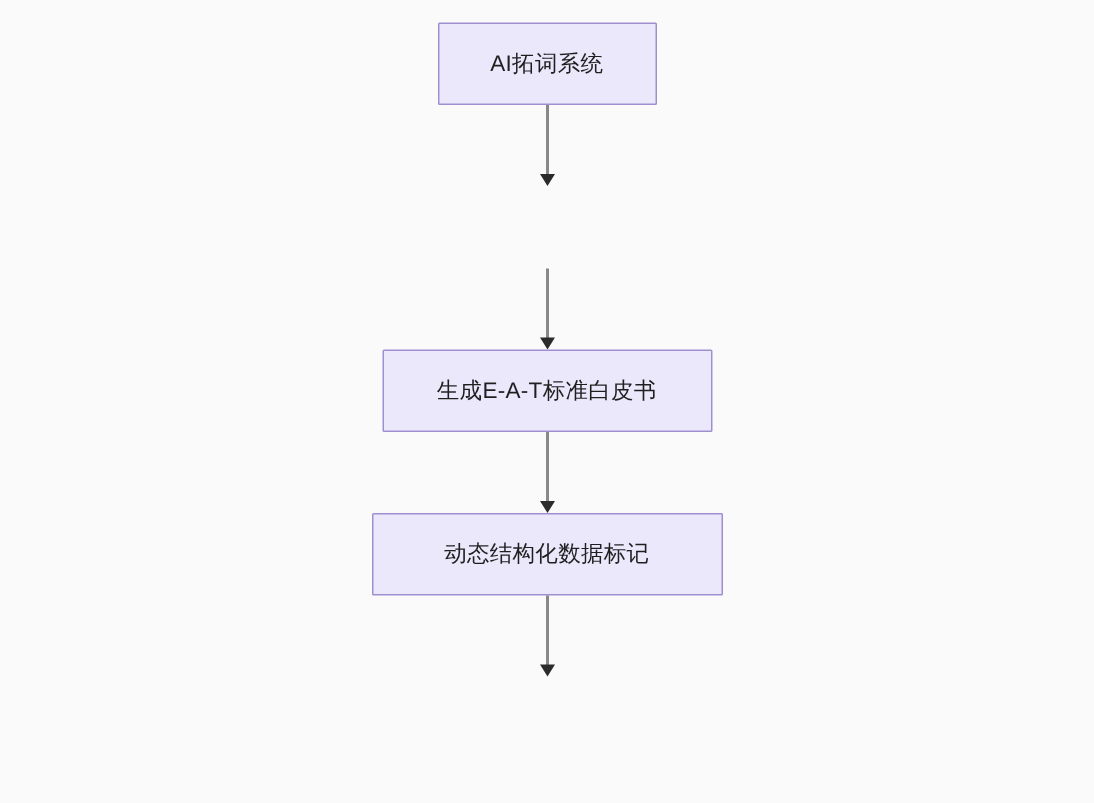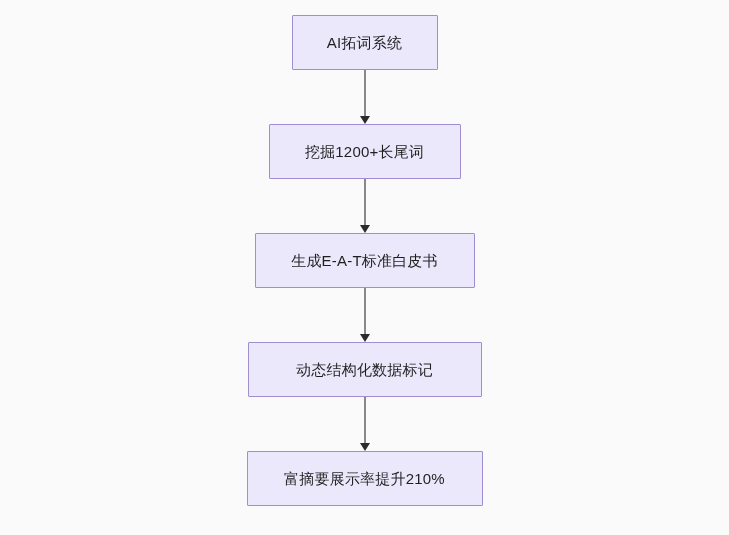--- a/index.html
+++ b/index.html
@@ -77,23 +77,20 @@
 
   <div class="node" style="top:15px; width:146px;">
     <span class="node-label">AI拓词系统</span>
   </div>
 
   <div class="edge" style="top:70px; height:54px;">
     <div class="edge-line" style="height:48px;"></div>
     <div class="edge-arrow"></div>
   </div>
 
-  <div class="node" style="top:124px; width:192px;">
-    <span class="node-label">挖掘1200+长尾词</span>
-  </div>
 
   <div class="edge" style="top:179px; height:54px;">
     <div class="edge-line" style="height:48px;"></div>
     <div class="edge-arrow"></div>
   </div>
 
   <div class="node" style="top:233px; width:220px;justify-content:center;">
     <span class="node-label">生成E-A-T标准白皮书</span>
   </div>
 
@@ -104,17 +101,14 @@
 
   <div class="node" style="top:342px; width:234px;">
     <span class="node-label">动态结构化数据标记</span>
   </div>
 
   <div class="edge" style="top:397px; height:54px;">
     <div class="edge-line" style="height:48px;"></div>
     <div class="edge-arrow"></div>
   </div>
 
-  <div class="node" style="top:451px; width:236px;">
-    <span class="node-label">富摘要展示率提升210%</span>
-  </div>
 
 </div>
 
 </body></html>

